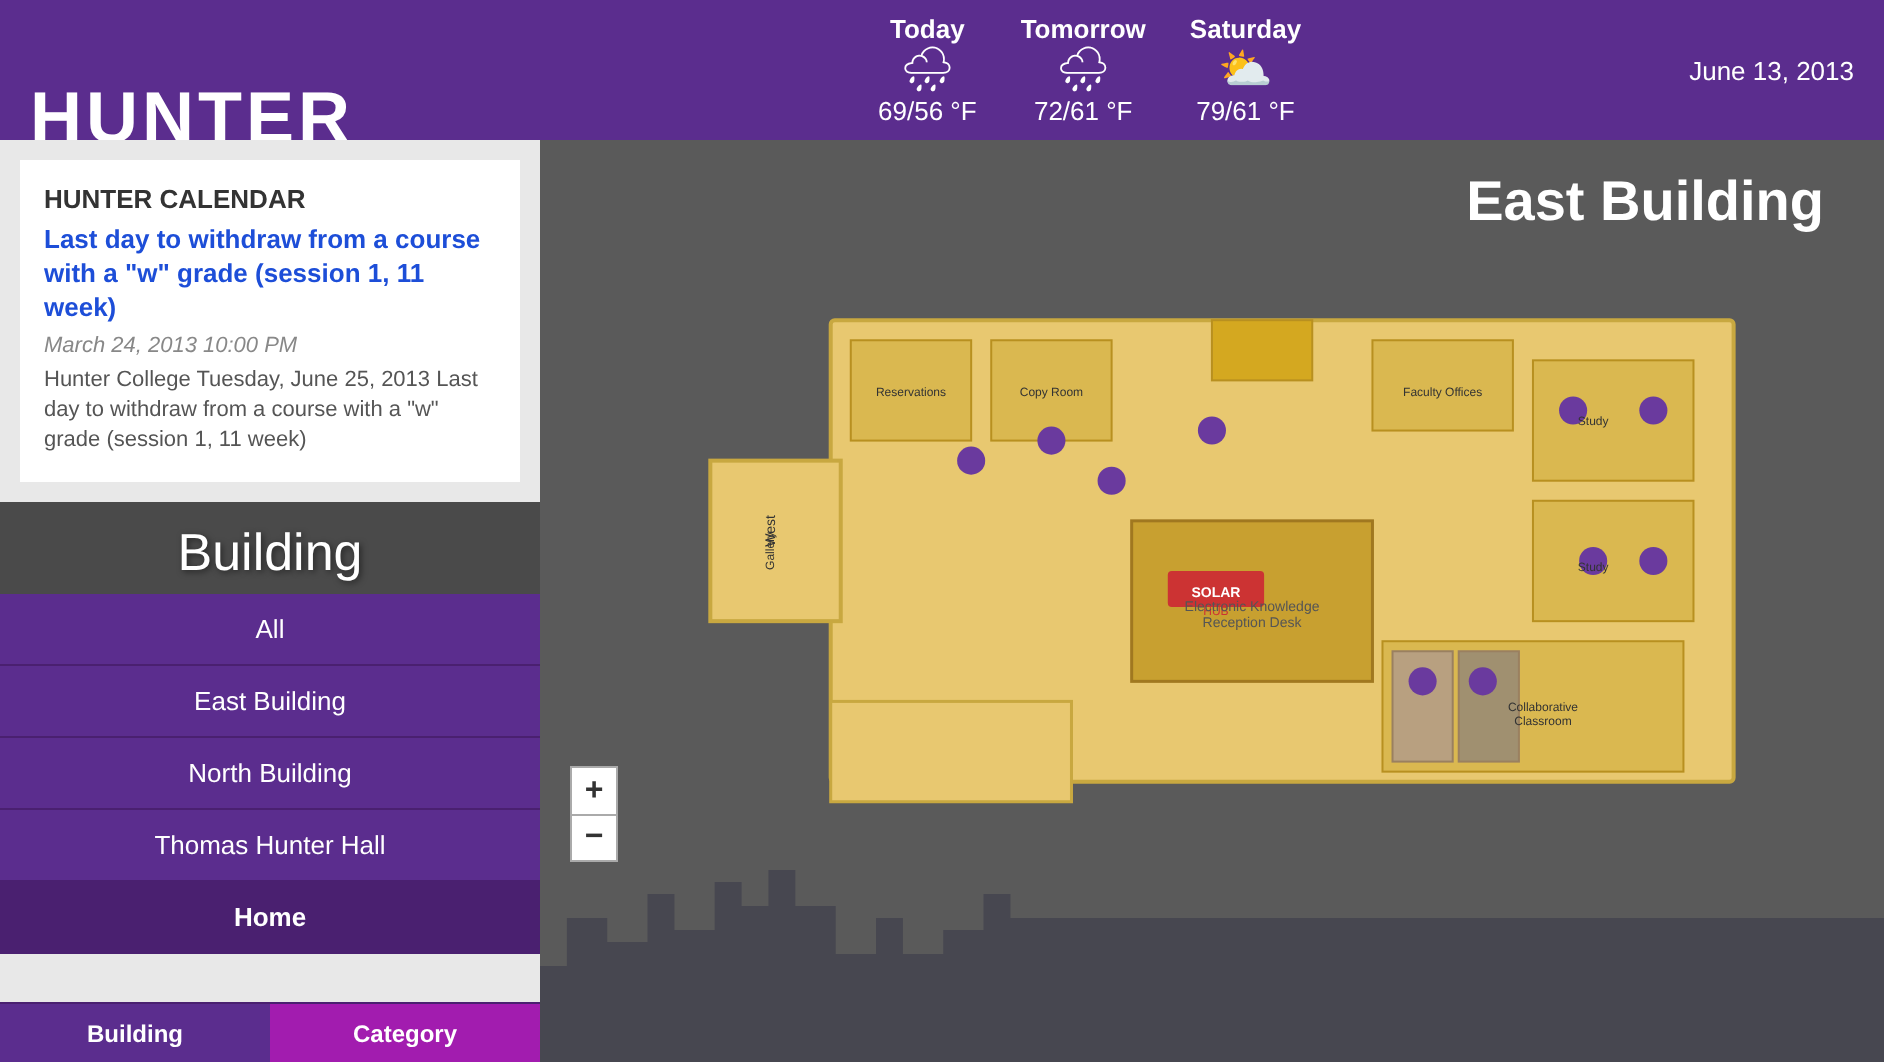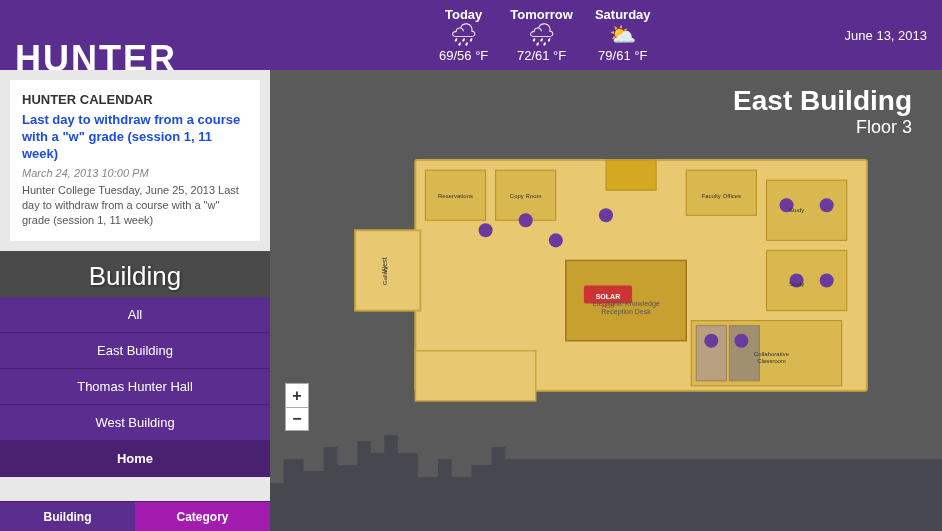--- a/index.html
+++ b/index.html
@@ -283,38 +283,37 @@
       <div id="event-name">Last day to withdraw from a course with a "w" grade (session 1, 11 week)</div>
       <div id="event-date">March 24, 2013 10:00 PM</div>
       <div id="event-desc">Hunter College Tuesday, June 25, 2013 Last day to withdraw from a course with a "w" grade (session 1, 11 week)</div>
     </div>
 
     <div id="building-section">
       <div id="building-title">Building</div>
       <div id="building-nav">
         <div class="nav-item">All</div>
         <div class="nav-item">East Building</div>
+        <div class="nav-item">North Building</div>
         <div class="nav-item">Thomas Hunter Hall</div>
-        <div class="nav-item">West Building</div>
         <div class="nav-item" style="background:#4a2070;font-weight:bold;">Home</div>
       </div>
     </div>
 
     <div id="bottom-tabs">
       <div class="bottom-tab">Building</div>
       <div class="bottom-tab category">Category</div>
     </div>
   </div>
 
   <div id="map-area">
     <div id="skyline"></div>
 
     <div id="map-label">
       <div id="map-building-name">East Building</div>
-      <div id="map-floor">Floor 3</div>
     </div>
 
     <div id="floor-plan-container">
       <svg class="floor-plan-svg" viewBox="0 0 560 310" xmlns="http://www.w3.org/2000/svg">
 
         <rect x="80" y="30" width="450" height="230" fill="#e8c870" stroke="#c8a840" stroke-width="2" rx="2"></rect>
 
         <rect x="20" y="100" width="65" height="80" fill="#e8c870" stroke="#c8a840" stroke-width="2"></rect>
 
         <rect x="80" y="220" width="120" height="50" fill="#e8c870" stroke="#c8a840" stroke-width="1.5"></rect>

